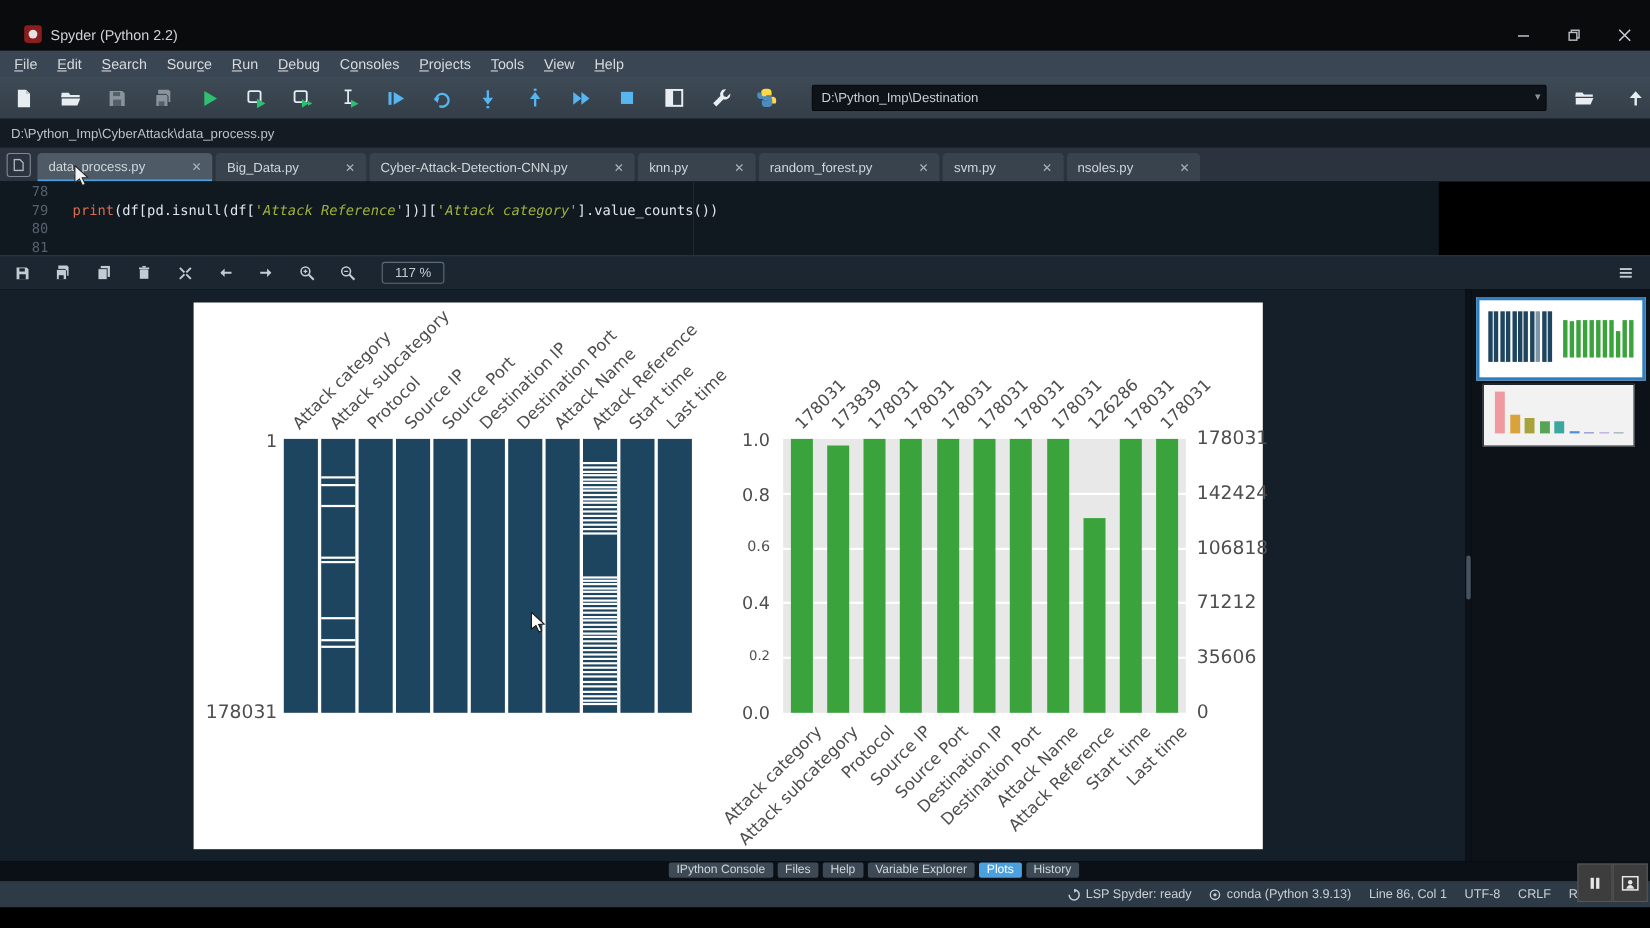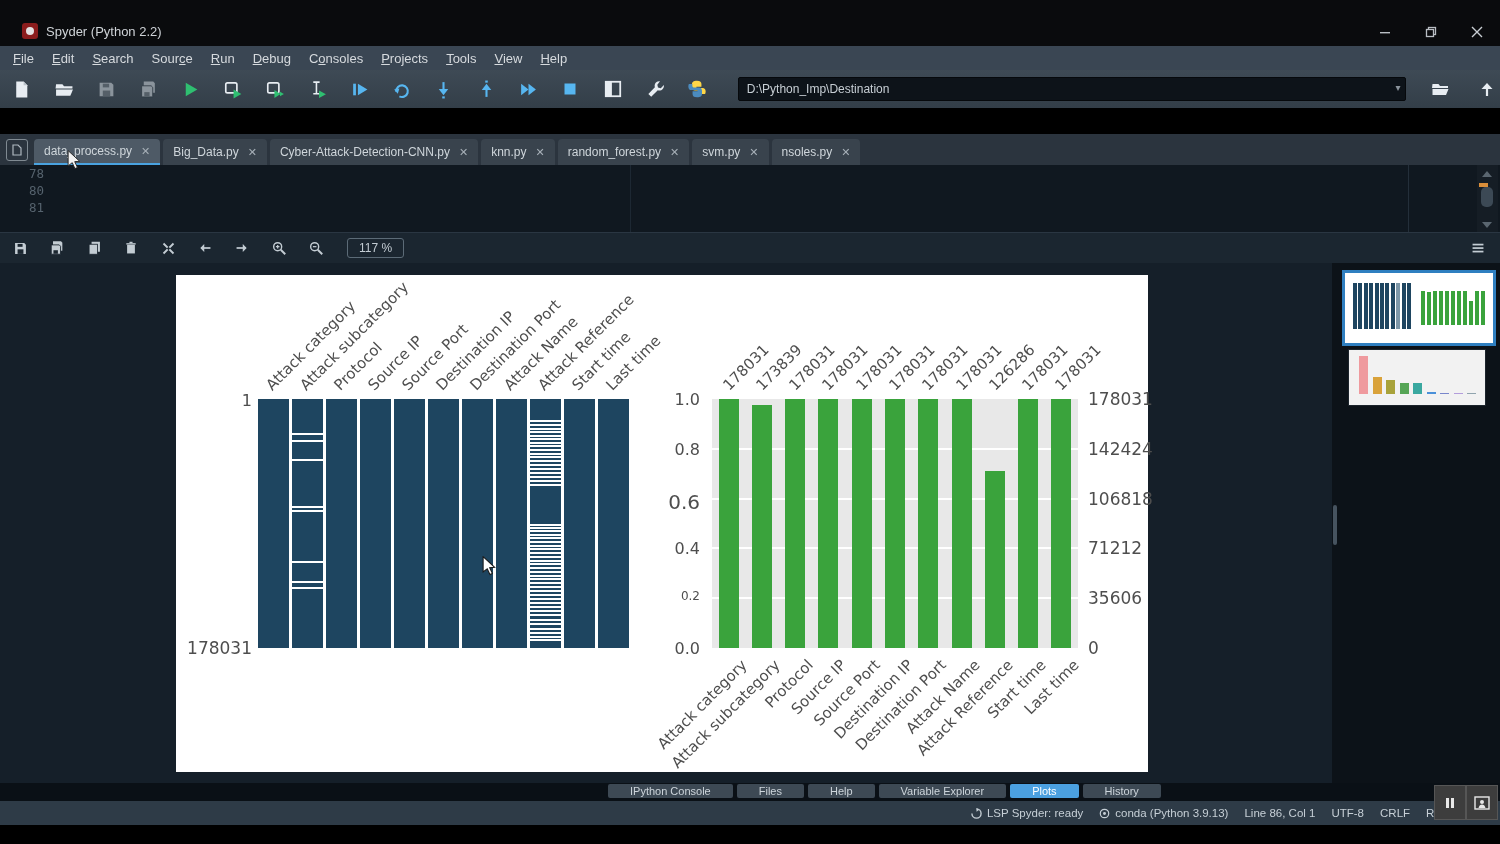--- a/index.html
+++ b/index.html
@@ -34,26 +34,26 @@
   .pathbar{position:absolute;left:0;top:108px;width:1500px;height:26px;background:#141b23;
            display:flex;align-items:center;}
   .pathbar .crumb{font-size:12px;color:#b9c2c9;padding-left:10px;}
 
   
   .tabbar{position:absolute;left:0;top:134px;width:1500px;height:31px;background:#2b343e;}
   .browse-tabs{position:absolute;left:6px;top:5px;width:20px;height:20px;border:1px solid #808a92;border-radius:3px;
                display:flex;align-items:center;justify-content:center;}
   .tabs-row{position:absolute;left:34px;top:5px;display:flex;gap:3px;}
   .etab{height:26px;display:flex;align-items:center;padding:0 10px;background:#39434d;border-radius:4px 4px 0 0;
-        font-size:12px;color:#cfd6db;position:relative;}
+        font-size:12px;color:#cfd6db;position:relative;gap:33px;}
   .etab.active{background:#4e5a66;border-bottom:2px solid #4aa3e0;height:24px;}
   .etab .x{margin-left:9px;color:#a7b0b8;font-size:11px;}
 
   
-  .editor{position:absolute;left:0;top:165px;width:1500px;height:67px;background:#101820;overflow:hidden;
+  .editor{position:absolute;left:0;top:165px;width:1308px;height:67px;background:#101820;overflow:hidden;
           border-bottom:2px solid #1f2933;}
   .eline{display:flex;height:17px;line-height:17px;font-family:"DejaVu Sans Mono",monospace;font-size:12.5px;}
   .eline .ln{width:44px;text-align:right;color:#55626d;flex:none;}
   .eline .lc{padding-left:22px;white-space:pre;color:#dfe5ea;}
   .seg-kw{color:#da6b4e;}
   .seg-str{color:#9fb33a;font-style:italic;}
   .seg-pl{color:#dfe5ea;}
   .col-guide{position:absolute;left:630px;top:0;width:1px;height:67px;background:#1d2833;}
   .ed-right-border{position:absolute;left:1408px;top:0;width:1px;height:67px;background:#242f3a;}
   .ed-scroll{position:absolute;left:1477px;top:0;width:21px;height:67px;background:#151d25;}
@@ -87,21 +87,21 @@
   
   .thumbs{position:absolute;left:1338px;top:263px;width:162px;height:520px;background:#0c1218;}
   .thumb1{position:absolute;left:4px;top:7px;width:148px;height:70px;background:#ffffff;border:3px solid #2f7fc0;}
   .thumb2{position:absolute;left:10px;top:86px;width:136px;height:55px;background:#f2f2f2;border:1px solid #1c242c;}
   .splitter{position:absolute;left:1332px;top:263px;width:6px;height:520px;background:#0c1218;}
   .splitter .handle{position:absolute;left:1px;top:242px;width:4px;height:40px;background:#46535f;border-radius:2px;}
 
   
   .bottom-tabs{position:absolute;left:0;top:783px;width:1500px;height:18px;background:#0a1016;}
   .bt-row{position:absolute;left:608px;top:1px;display:flex;gap:4px;}
-  .btab{font-size:11px;color:#cdd5db;background:#3d4954;padding:1px 22px;border-radius:2px;}
+  .btab{font-size:11px;color:#cdd5db;background:#3d4954;padding:1px 7px;border-radius:2px;}
   .btab.active{background:#4ba0e0;color:#ffffff;}
 
   
   .statusbar{position:absolute;left:0;top:801px;width:1500px;height:24px;background:#2e3b47;}
   .sb-right{position:absolute;right:55px;top:0;height:24px;display:flex;align-items:center;gap:16px;}
   .sb-item{font-size:11.5px;color:#c6cfd6;display:flex;align-items:center;gap:5px;white-space:nowrap;}
 
   .overlay-btn{position:absolute;top:785px;width:30px;height:33px;background:#3d3d3d;border:1px solid #565656;
                display:flex;align-items:center;justify-content:center;z-index:30;}
   .bottom-strip{position:absolute;left:0;top:825px;width:1500px;height:19px;background:#000;}
@@ -264,20 +264,23 @@
         </svg>
       </div>
       <div class="tbicon-right">
         <svg width="18" height="18" viewBox="0 0 18 18">
           <path d="M9 16V5" stroke="#e8edf2" stroke-width="2.2" fill="none"></path>
           <path d="M3.5 9L9 3l5.5 6z" fill="#e8edf2"></path>
         </svg>
       </div>
     </div>
 
+  <div class="pathbar">
+    <span class="crumb">D:\Python_Imp\CyberAttack\data_process.py</span>
+  </div>
 
   <div class="tabbar">
     <div class="browse-tabs">
       <svg width="12" height="12" viewBox="0 0 12 12">
           <path d="M2 1h5l3 3v7H2z" fill="none" stroke="#aeb7bf" stroke-width="1.2"></path>
         </svg>
     </div>
     <div class="tabs-row" id="tabsrow">
         <div class="etab active">
           <span>data_process.py</span>
@@ -308,20 +311,24 @@
           <span class="x">✕</span>
         </div>
       </div>
   </div>
 
   <div class="editor">
     <div id="codelines">
         <div class="eline">
           <span class="ln">78</span>
           <span class="lc"></span>
+        </div>
+        <div class="eline">
+          <span class="ln">79</span>
+          <span class="lc"><span class="seg-kw">print</span><span class="seg-pl">(df[pd.isnull(df[</span><span class="seg-str">'Attack Reference'</span><span class="seg-pl">])][</span><span class="seg-str">'Attack category'</span><span class="seg-pl">].value_counts())</span></span>
         </div>
         <div class="eline">
           <span class="ln">80</span>
           <span class="lc"></span>
         </div>
         <div class="eline">
           <span class="ln">81</span>
         </div>
       </div>
     <div class="col-guide"></div>
@@ -518,21 +525,21 @@
         <span class="rotlab-up" style="left: 821.818px; top: 119px;">126286</span>
         <span class="rotlab-down" style="left: 827.818px; top: 381px;">Attack Reference</span>
         <div class="gbar" style="left: 842px; top: 124px; width: 20px; height: 249px; background: rgb(58, 163, 60);"></div>
         <span class="rotlab-up" style="left: 855.091px; top: 119px;">178031</span>
         <span class="rotlab-down" style="left: 861.091px; top: 381px;">Start time</span>
         <div class="gbar" style="left: 875px; top: 124px; width: 20px; height: 249px; background: rgb(58, 163, 60);"></div>
         <span class="rotlab-up" style="left: 888.364px; top: 119px;">178031</span>
         <span class="rotlab-down" style="left: 894.364px; top: 381px;">Last time</span>
         <span class="ytick" style="left: 466px; top: 115px; width: 58px; text-align: right; font-size: 16px;">1.0</span>
         <span class="ytick" style="left: 466px; top: 165px; width: 58px; text-align: right; font-size: 16px;">0.8</span>
-        <span class="ytick" style="left: 466px; top: 215px; width: 58px; text-align: right; font-size: 20px;">0.6</span>
+        <span class="ytick" style="left: 466px; top: 215px; width: 58px; text-align: right; font-size: 13px;">0.6</span>
         <span class="ytick" style="left: 466px; top: 264px; width: 58px; text-align: right; font-size: 16px;">0.4</span>
         <span class="ytick" style="left: 466px; top: 314px; width: 58px; text-align: right; font-size: 12px;">0.2</span>
         <span class="ytick" style="left: 466px; top: 364px; width: 58px; text-align: right; font-size: 16px;">0.0</span>
         <span class="ytick" style="left: 912px; top: 114px; font-size: 17px;">178031</span>
         <span class="ytick" style="left: 912px; top: 164px; font-size: 17px;">142424</span>
         <span class="ytick" style="left: 912px; top: 214px; font-size: 17px;">106818</span>
         <span class="ytick" style="left: 912px; top: 263px; font-size: 17px;">71212</span>
         <span class="ytick" style="left: 912px; top: 313px; font-size: 17px;">35606</span>
         <span class="ytick" style="left: 912px; top: 363px; font-size: 17px;">0</span>
       </div>

